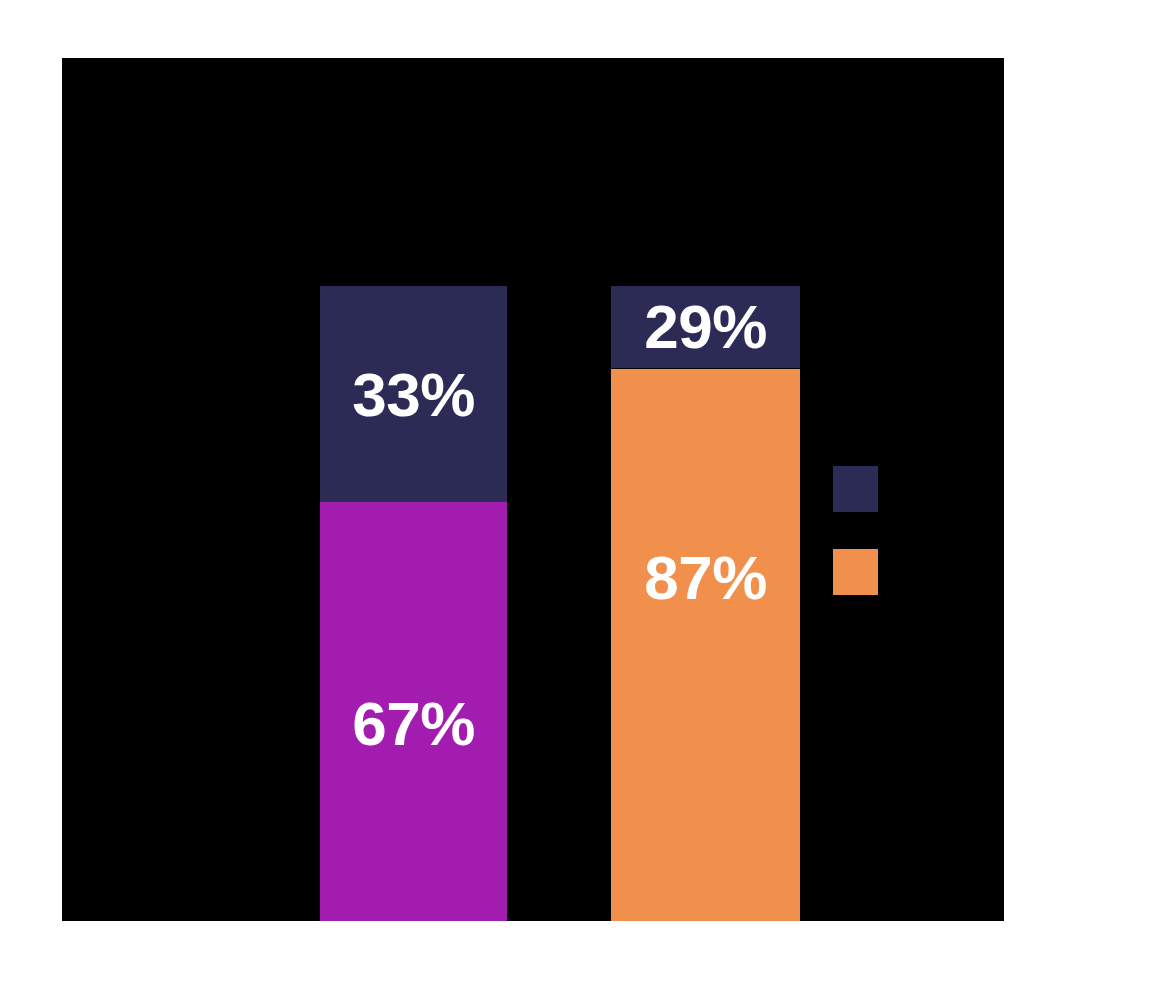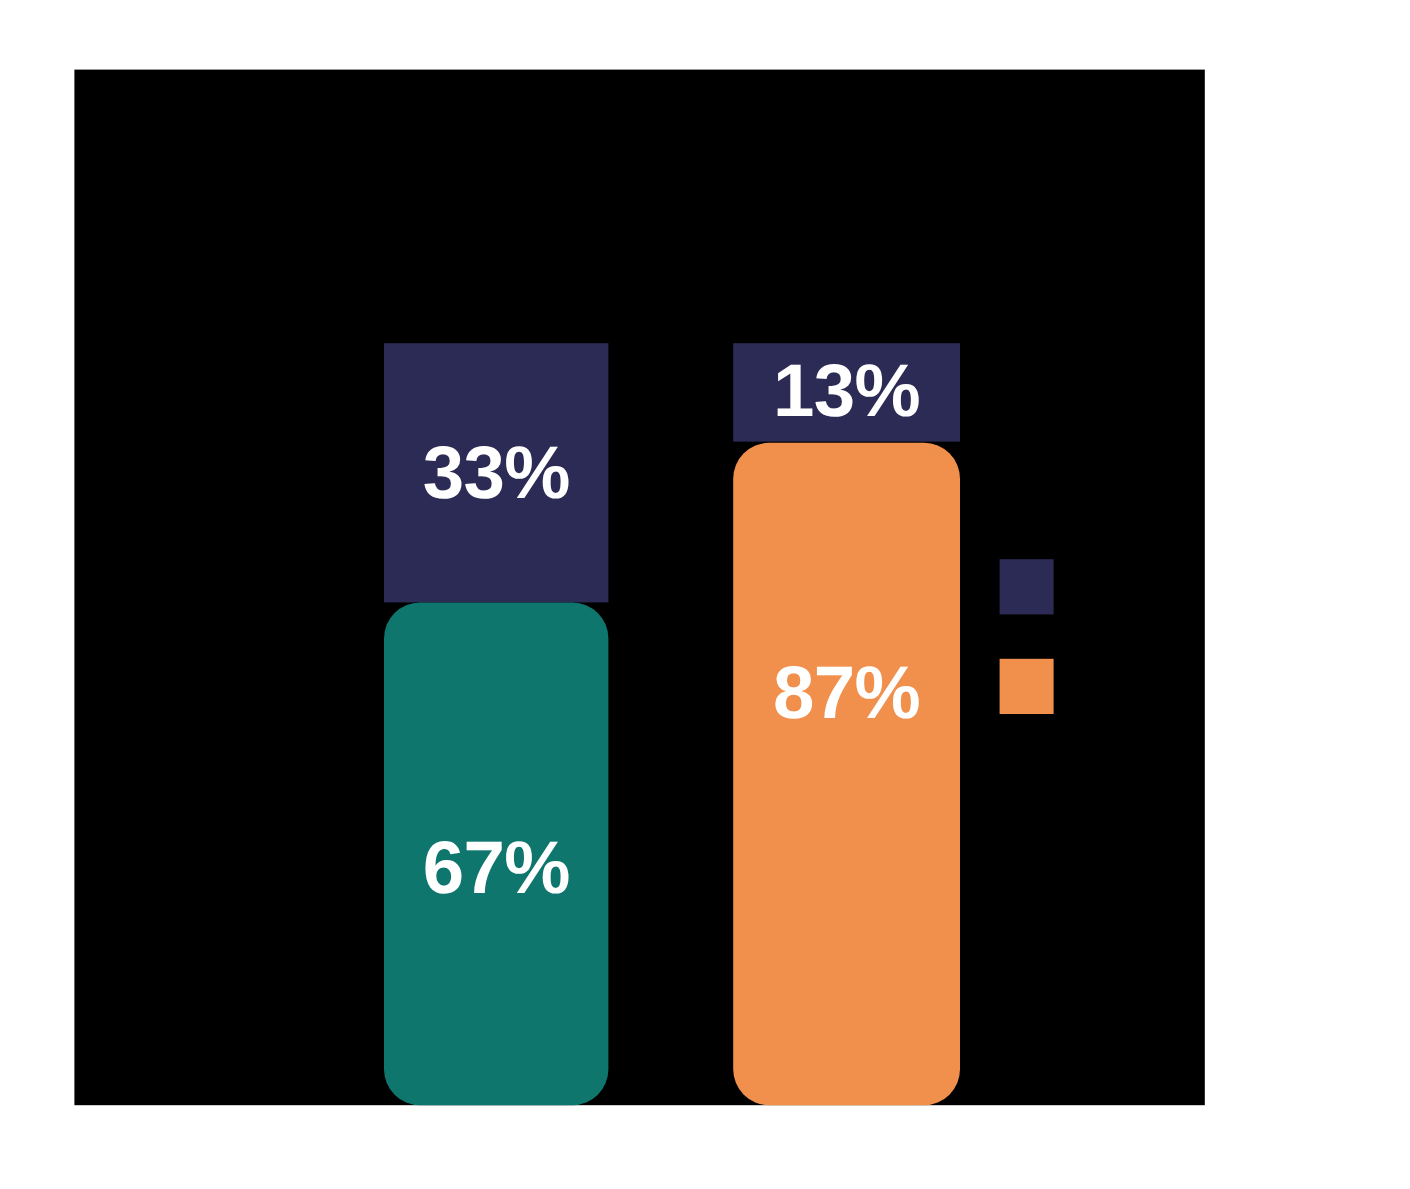--- a/index.html
+++ b/index.html
@@ -42,21 +42,21 @@
     position: absolute;
     left: 0;
     width: 100%;
     box-sizing: border-box;
     display: flex;
     align-items: center;
     justify-content: center;
   }
 
   .seg-navy   { background: #2B2B55; }
-  .seg-orange { background: #F0904C; border-radius: 30px; }
+  .seg-orange { background: #F0904C; }
 
   .bar-label {
     color: #ffffff;
     font-family: "Liberation Sans", sans-serif;
     font-weight: bold;
     font-size: 62px;
     line-height: 1;
     letter-spacing: -0.5px;
     white-space: nowrap;
     user-select: none;
@@ -116,28 +116,28 @@
 <body>
 
 <div id="chart-root">
 
   <div id="plot-panel" style="background: rgb(0, 0, 0);">
 
     <div class="bar-group" id="bar-group-1">
       <div class="bar-segment seg-navy" id="bar1-seg-navy" style="background: rgb(43, 43, 85); justify-content: center;">
         <span class="bar-label" style="color: rgb(255, 255, 255);">33%</span>
       </div>
-      <div class="bar-segment seg-orange" id="bar1-seg-orange" style="background: #0f766e;">
+      <div class="bar-segment seg-orange" id="bar1-seg-orange" style="background: #a21caf;">
         <span class="bar-label" style="color: rgb(255, 255, 255);">67%</span>
       </div>
     </div>
 
     <div class="bar-group" id="bar-group-2">
       <div class="bar-segment seg-navy" id="bar2-seg-navy" style="background: rgb(43, 43, 85);">
-        <span class="bar-label" style="color: rgb(255, 255, 255);">13%</span>
+        <span class="bar-label" style="color: rgb(255, 255, 255);">29%</span>
       </div>
       <div class="bar-segment seg-orange" id="bar2-seg-orange" style="background: rgb(240, 144, 76);">
         <span class="bar-label" style="color: rgb(255, 255, 255);">87%</span>
       </div>
     </div>
 
     <div id="legend">
       <div class="legend-row">
         <span class="legend-swatch legend-swatch-navy" style="background: rgb(43, 43, 85);"></span>
         <span class="legend-label"></span>

